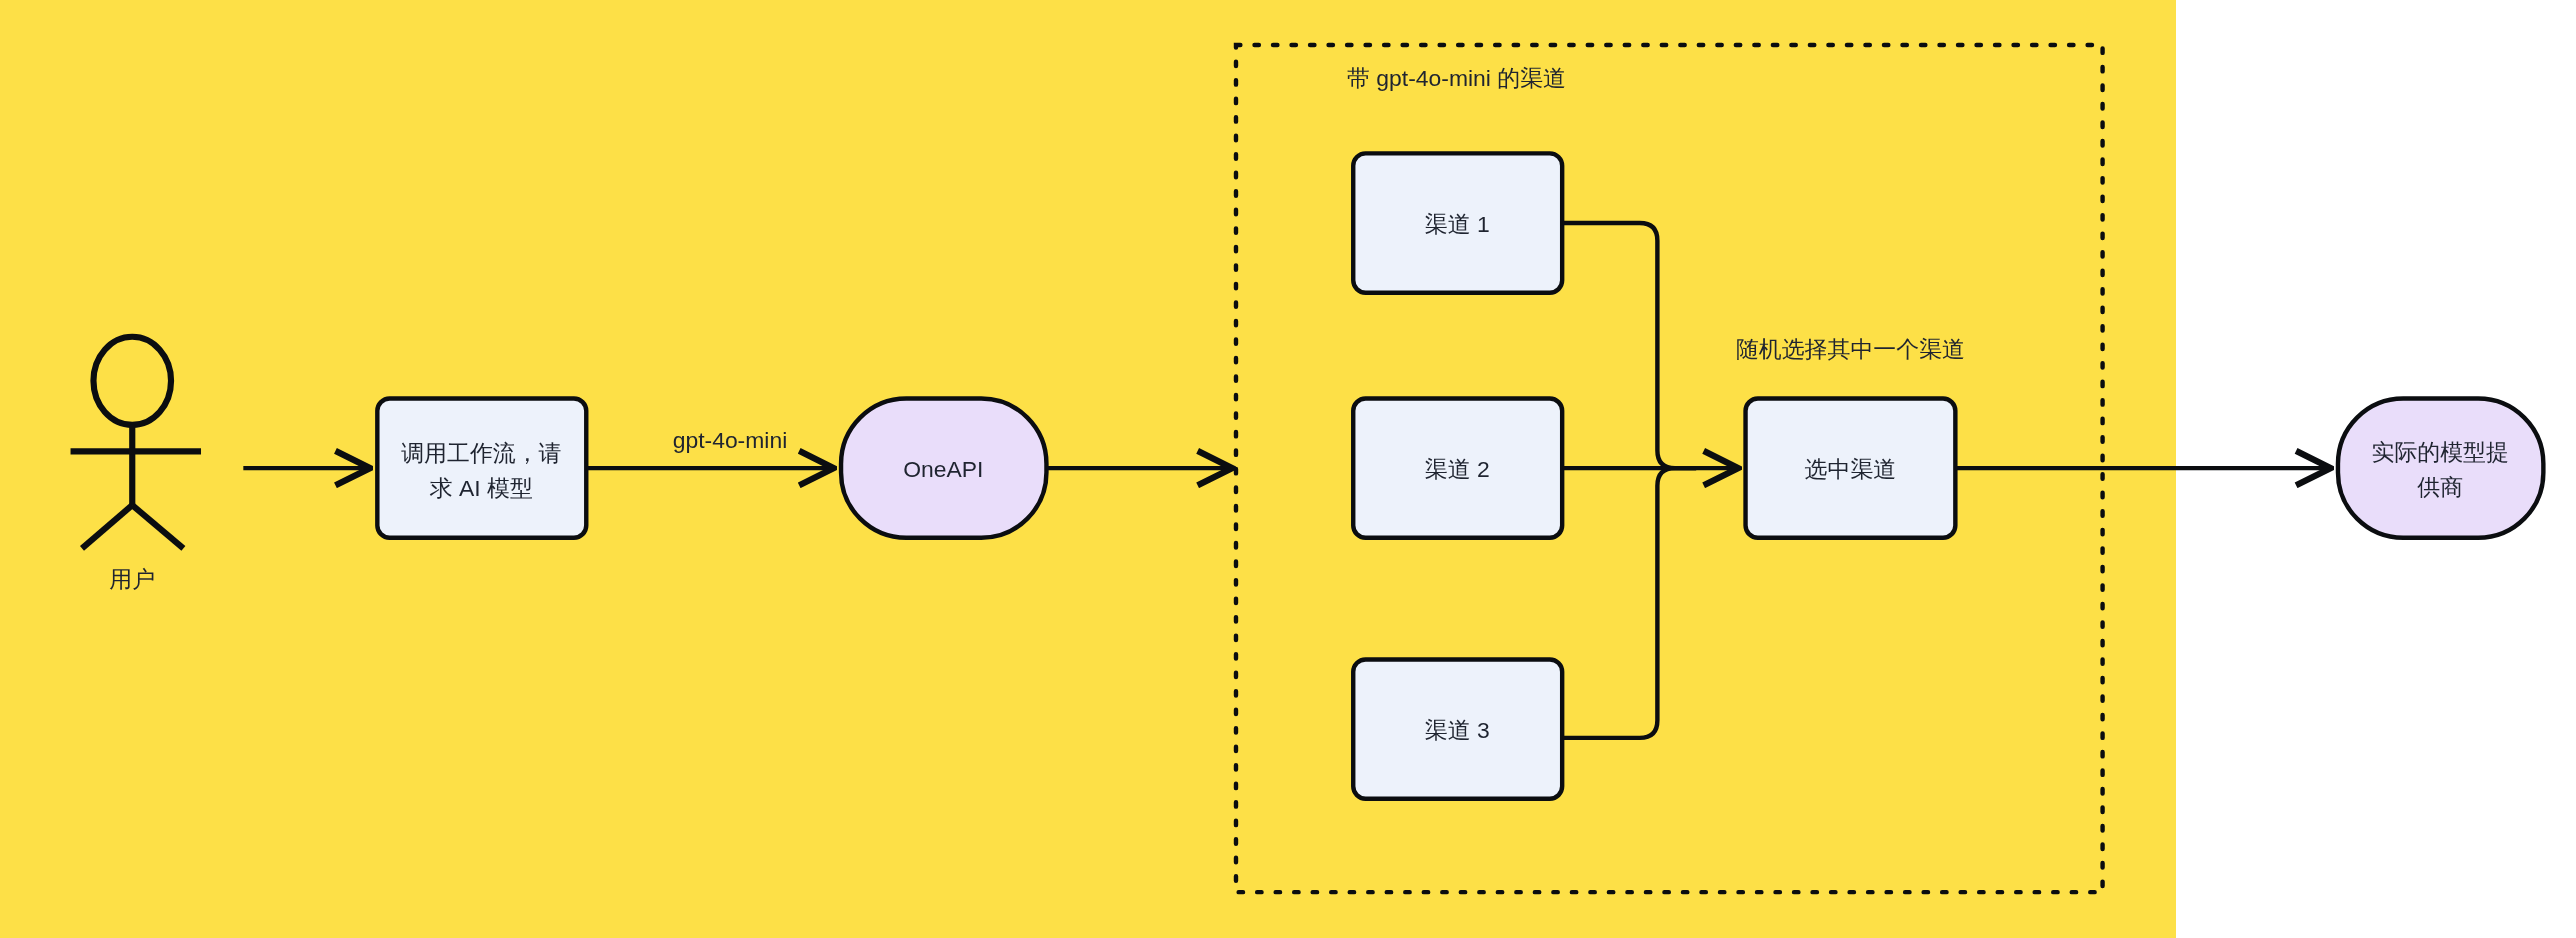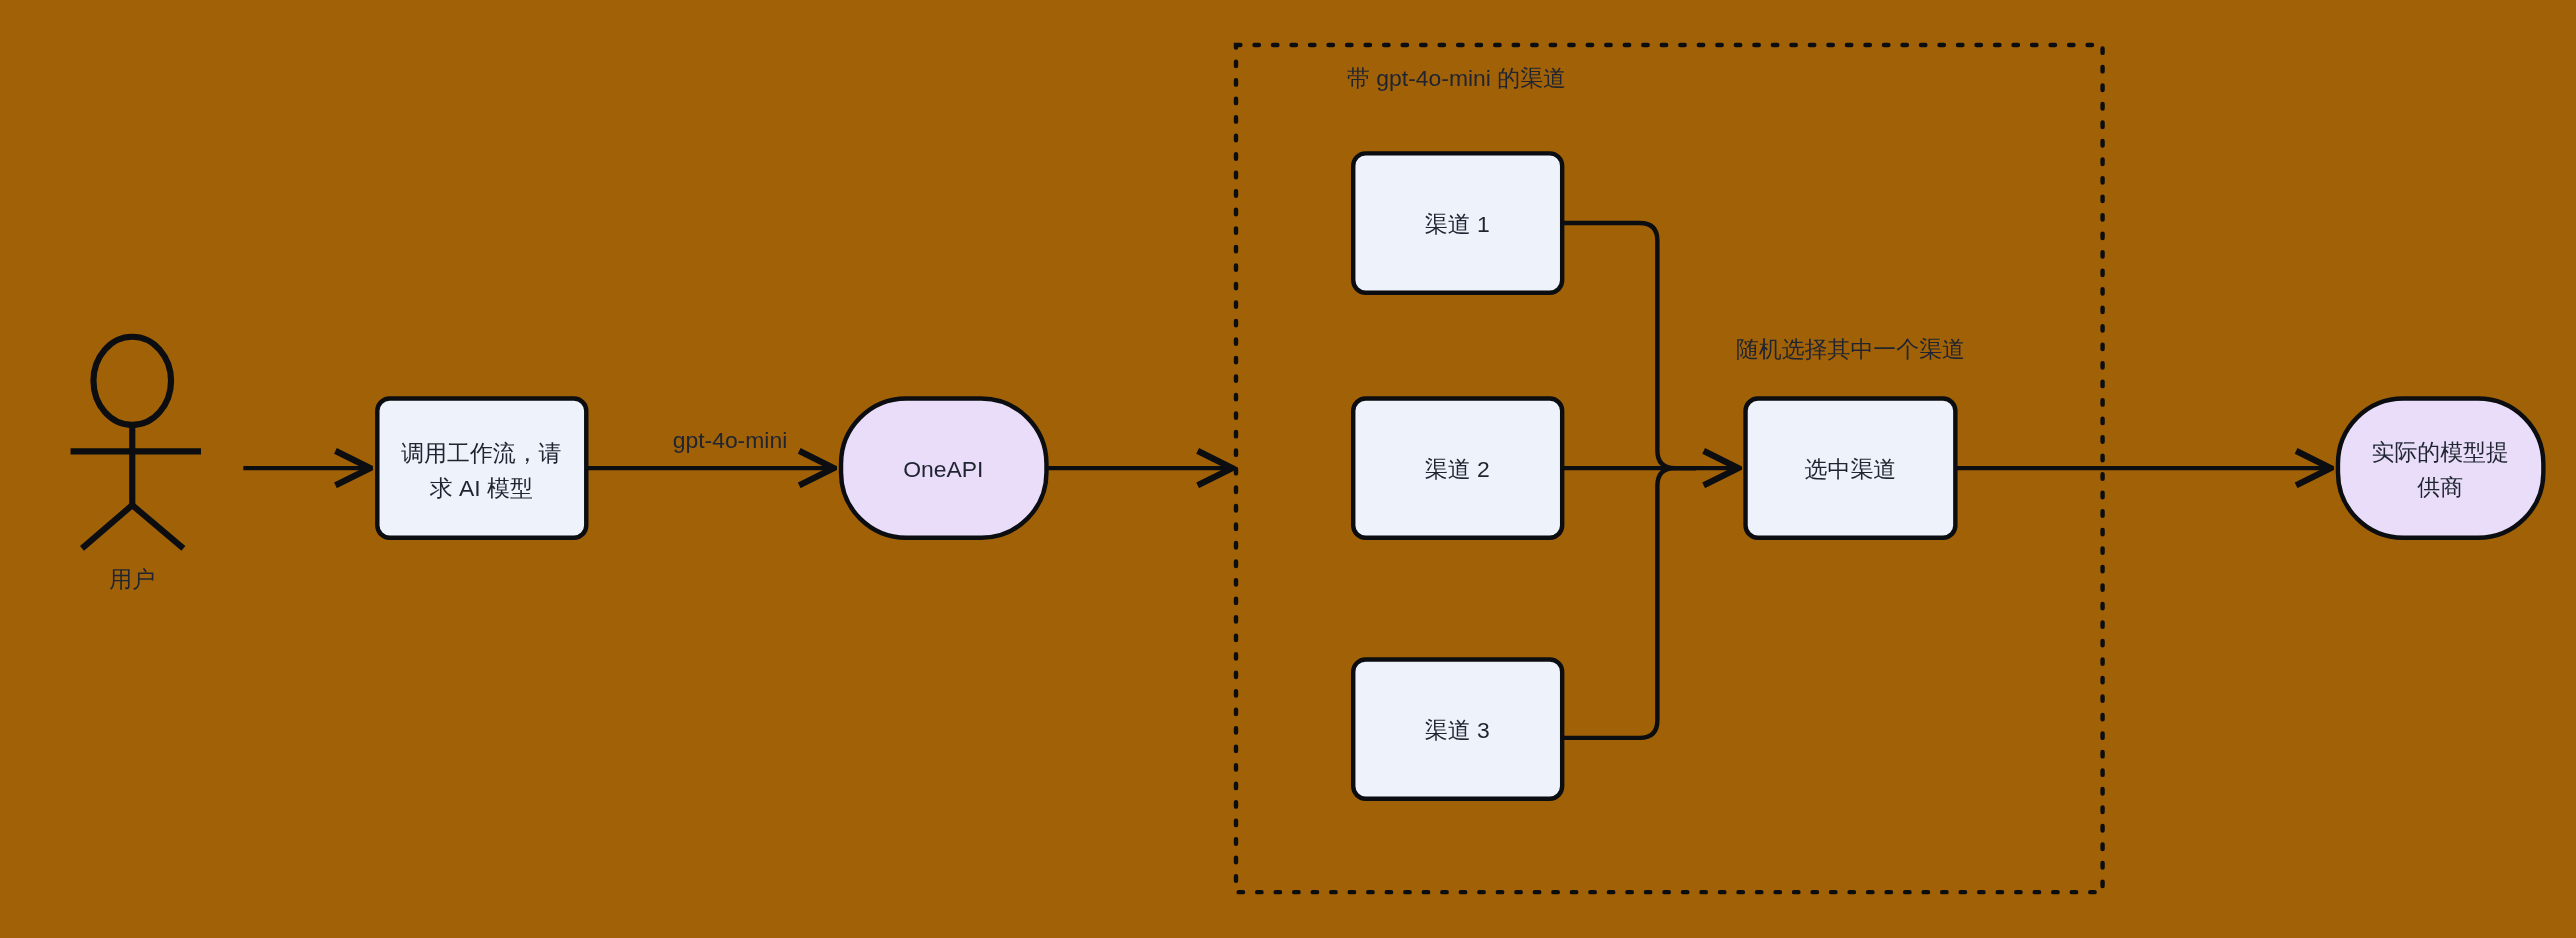--- a/index.html
+++ b/index.html
@@ -9,23 +9,23 @@
     background: #ffffff;
   }
   body {
     width: 2576px;
     height: 938px;
     font-family: "Liberation Sans", "DejaVu Sans", sans-serif;
     overflow: hidden;
   }
   #diagram-root {
     position: relative;
-    width: 2576px;
+    width: 2176px;
     height: 938px;
-    background: #a16207;
+    background: #fde047;
   }
   svg.canvas {
     display: block;
     width: 2576px;
     height: 938px;
   }
   text {
     font-family: "Liberation Sans", "DejaVu Sans", sans-serif;
     fill: #1f2430;
   }

